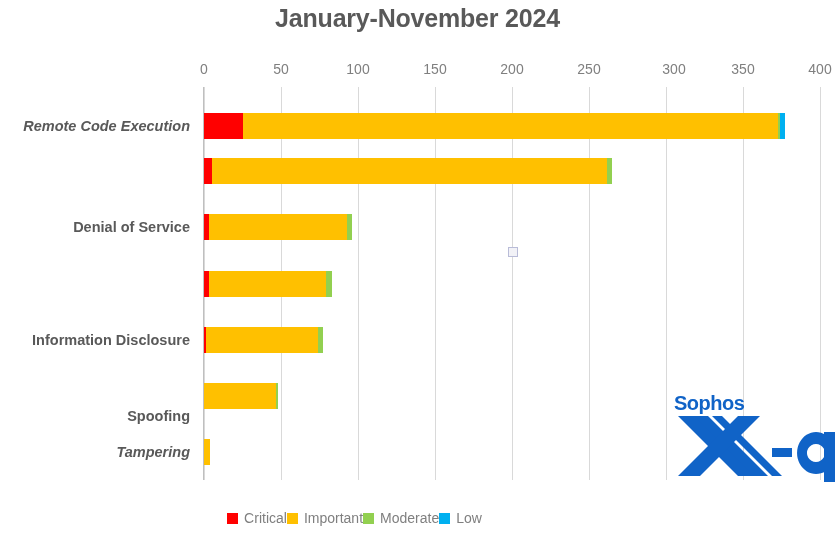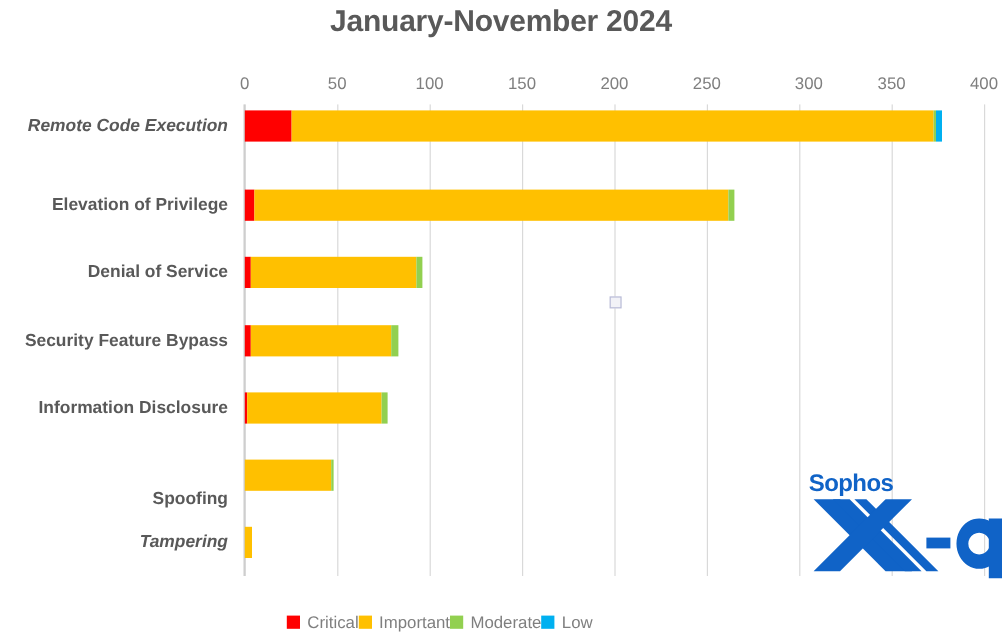--- a/index.html
+++ b/index.html
@@ -91,21 +91,21 @@
     display: flex;
     flex-direction: row;
   }
   .seg {
     height: 100%;
   }
 
   
   .legend {
     position: absolute;
-    left: 16px;
+    left: 4px;
     top: 511px;
     width: 701px;
     display: flex;
     justify-content: center;
     align-items: center;
   }
   .legend-item {
     display: flex;
     align-items: center;
     gap: 6px;
@@ -184,47 +184,45 @@
         <div class="xtick" style="left: 77px; top: -26px;">50</div>
         <div class="xtick" style="left: 154px; top: -26px;">100</div>
         <div class="xtick" style="left: 231px; top: -26px;">150</div>
         <div class="xtick" style="left: 308px; top: -26px;">200</div>
         <div class="xtick" style="left: 385px; top: -26px;">250</div>
         <div class="xtick" style="left: 470px; top: -26px;">300</div>
         <div class="xtick" style="left: 539px; top: -26px;">350</div>
         <div class="xtick" style="left: 616px; top: -26px;">400</div>
       </div>
     <div id="rows">
-        <div class="row" style="top: 5px; height: 38px; font-style: italic;">
+        <div class="row" style="top: 26px; height: 38px; font-style: italic;">
           <div class="cat-label" style="top: 6px;">Remote Code Execution</div>
           <div class="bar" style="width: 580.58px;">
             <div class="seg" style="width: 38.5px; background: rgb(255, 0, 0);"></div>
             <div class="seg" style="width: 535.92px; background: rgb(255, 192, 0);"></div>
             <div class="seg" style="width: 1.54px; background: rgb(146, 208, 80);"></div>
             <div class="seg" style="width: 4.62px; background: rgb(0, 176, 240);"></div>
           </div>
         </div>
         <div class="row" style="top: 71.2143px; height: 26px;">
-          <div class="cat-label" style="top: 6px;">Elevation of Privilege</div>
           <div class="bar" style="width: 408.1px;">
             <div class="seg" style="width: 7.7px; background: rgb(255, 0, 0);"></div>
             <div class="seg" style="width: 395.78px; background: rgb(255, 192, 0);"></div>
             <div class="seg" style="width: 4.62px; background: rgb(146, 208, 80);"></div>
           </div>
         </div>
         <div class="row" style="top: 127.357px; height: 26px;">
           <div class="cat-label" style="top: 6px;">Denial of Service</div>
           <div class="bar" style="width: 147.84px;">
             <div class="seg" style="width: 4.62px; background: rgb(255, 0, 0);"></div>
             <div class="seg" style="width: 138.6px; background: rgb(255, 192, 0);"></div>
             <div class="seg" style="width: 4.62px; background: rgb(146, 208, 80);"></div>
           </div>
         </div>
         <div class="row" style="top: 183.5px; height: 26px;">
-          <div class="cat-label" style="top: 6px;">Security Feature Bypass</div>
           <div class="bar" style="width: 127.82px;">
             <div class="seg" style="width: 4.62px; background: rgb(255, 0, 0);"></div>
             <div class="seg" style="width: 117.04px; background: rgb(255, 192, 0);"></div>
             <div class="seg" style="width: 6.16px; background: rgb(146, 208, 80);"></div>
           </div>
         </div>
         <div class="row" style="top: 239.643px; height: 26px;">
           <div class="cat-label" style="top: 6px;">Information Disclosure</div>
           <div class="bar" style="width: 118.58px;">
             <div class="seg" style="width: 1.54px; background: rgb(255, 0, 0);"></div>

